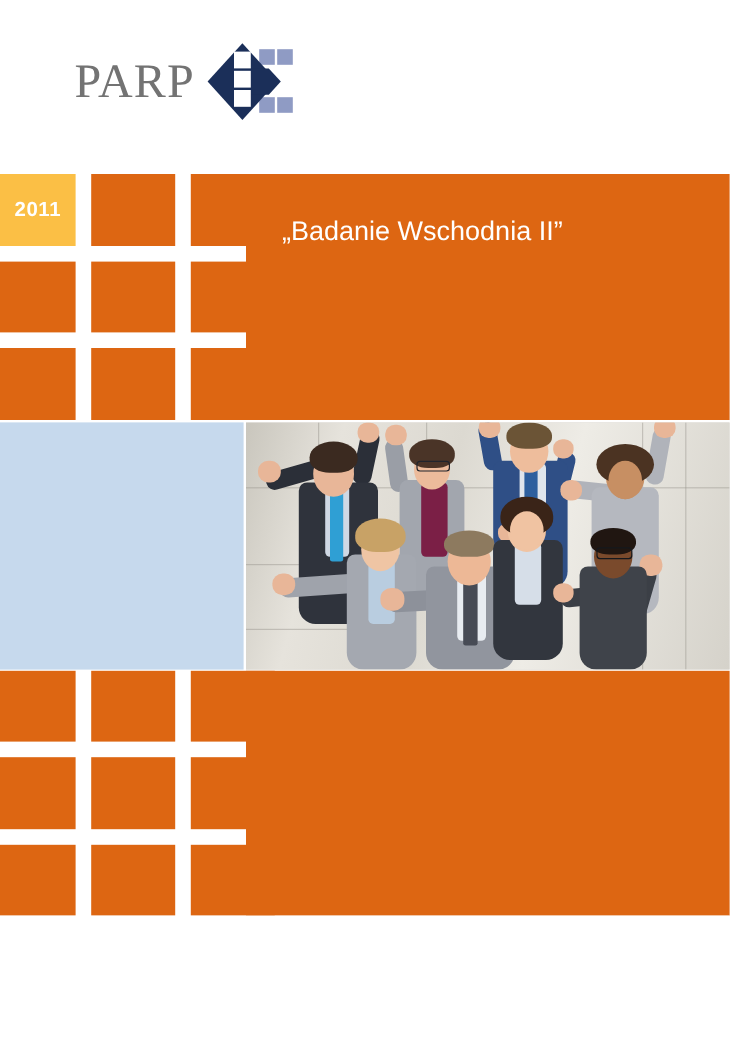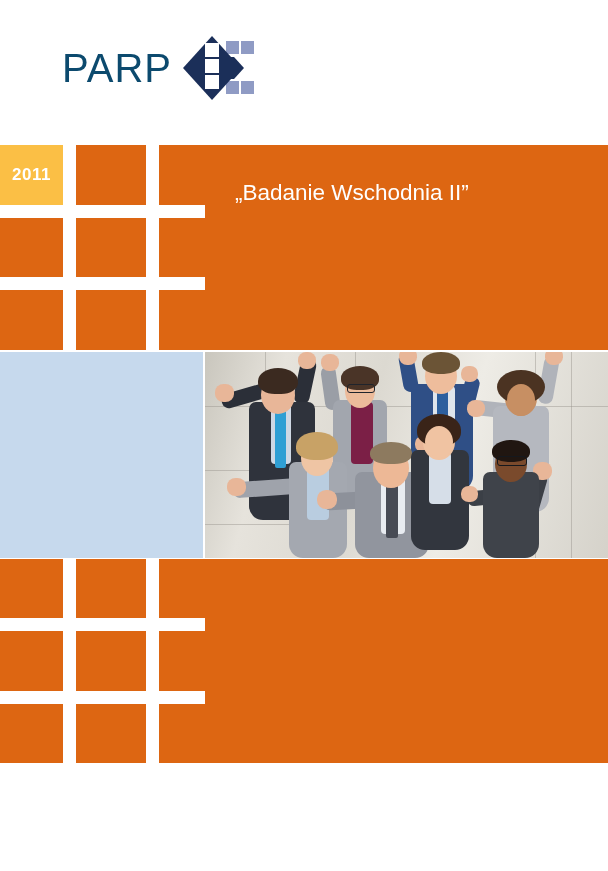--- a/index.html
+++ b/index.html
@@ -19,24 +19,24 @@
   #header-logo {
     position: absolute;
     left: 62px;
     top: 32px;
     width: 190px;
     height: 72px;
     display: flex;
     align-items: center;
   }
   #header-logo .parp-word {
-    font-family: Liberation Sans, sans-serif;
+    font-family: Liberation Serif, serif;
     font-size: 40px;
     letter-spacing: 1px;
-    color: #0c4a6e;
+    color: #737373;
     line-height: 1;
   }
   #header-logo .parp-mark {
     margin-left: 10px;
     width: 74px;
     height: 66px;
     position: relative;
   }
 
   

